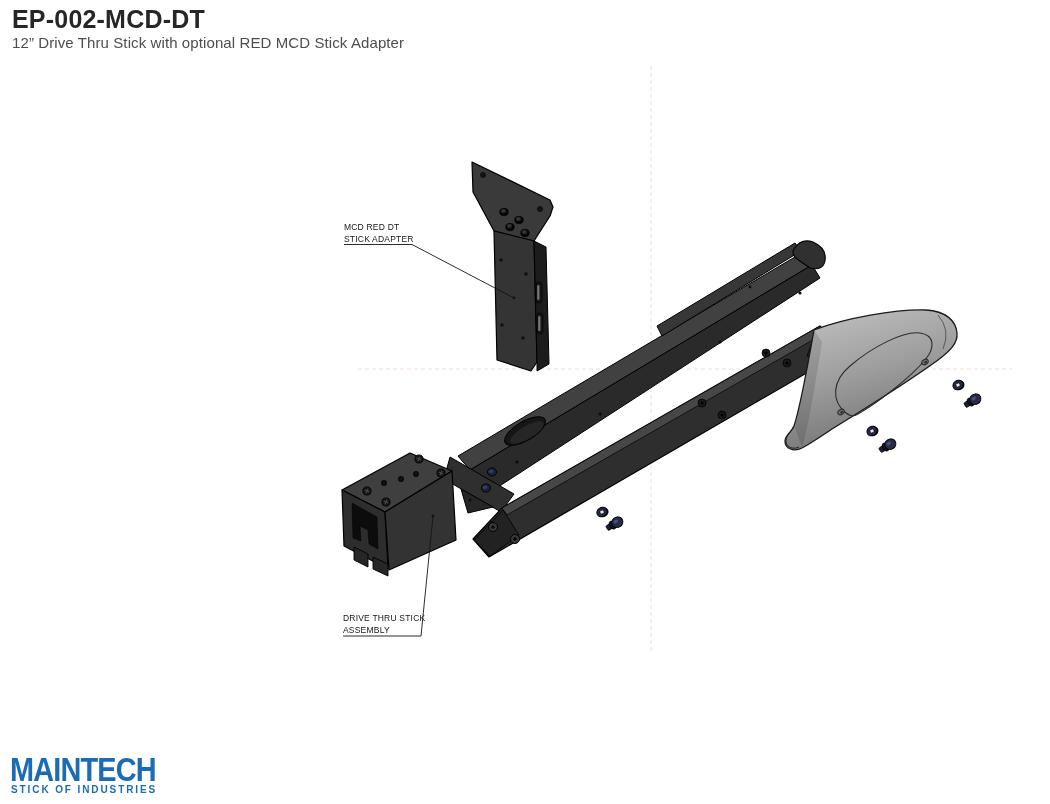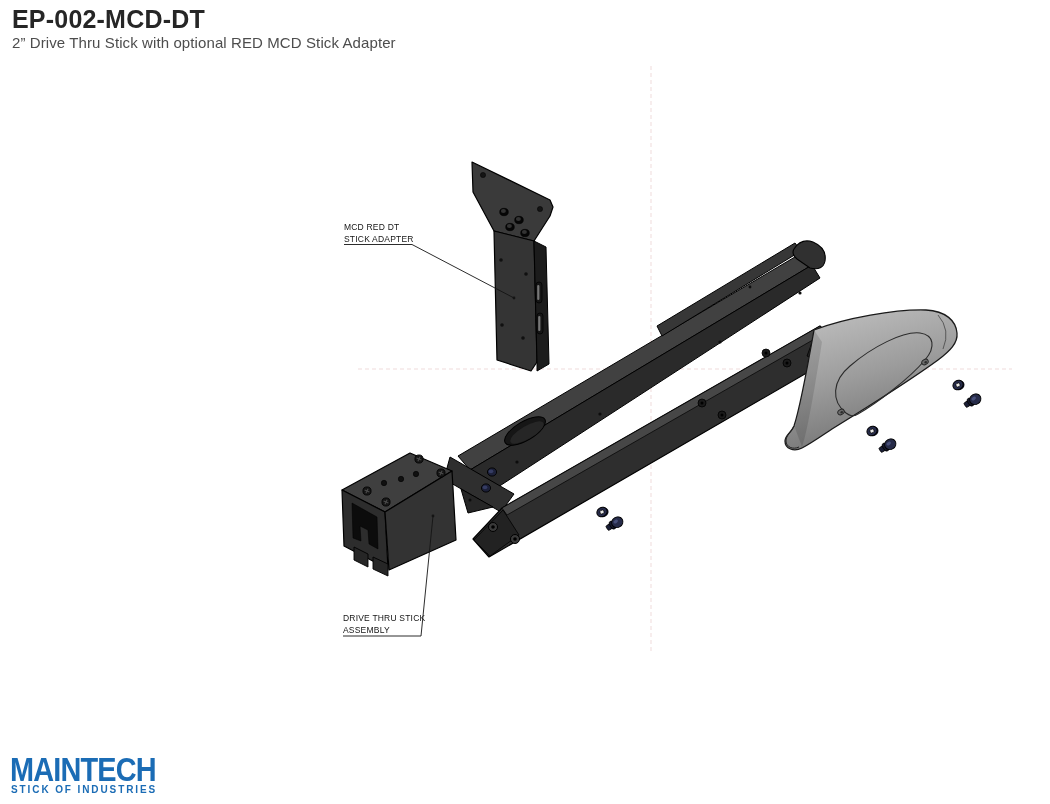--- a/index.html
+++ b/index.html
@@ -20,21 +20,21 @@
          white-space:nowrap;}
   .tagline{position:absolute;left:11px;top:784px;color:#1b6cb5;font-weight:bold;font-size:10px;
          letter-spacing:1.9px;white-space:nowrap;}
 </style>
 </head>
 <body>
 
 <div class="canvas">
 
   <div class="page-title">EP-002-MCD-DT</div>
-  <div class="page-subtitle">2” Drive Thru Stick with optional RED MCD Stick Adapter</div>
+  <div class="page-subtitle">12” Drive Thru Stick with optional RED MCD Stick Adapter</div>
 
   <svg class="diagram-svg" width="1050" height="804" viewBox="0 0 1050 804" xmlns="http://www.w3.org/2000/svg">
 
     <defs>
       <linearGradient id="coverGrad" x1="0" y1="0" x2="0.35" y2="1">
         <stop offset="0" stop-color="#c4c4c4"></stop>
         <stop offset="0.55" stop-color="#9c9c9c"></stop>
         <stop offset="1" stop-color="#757575"></stop>
       </linearGradient>
     </defs>

